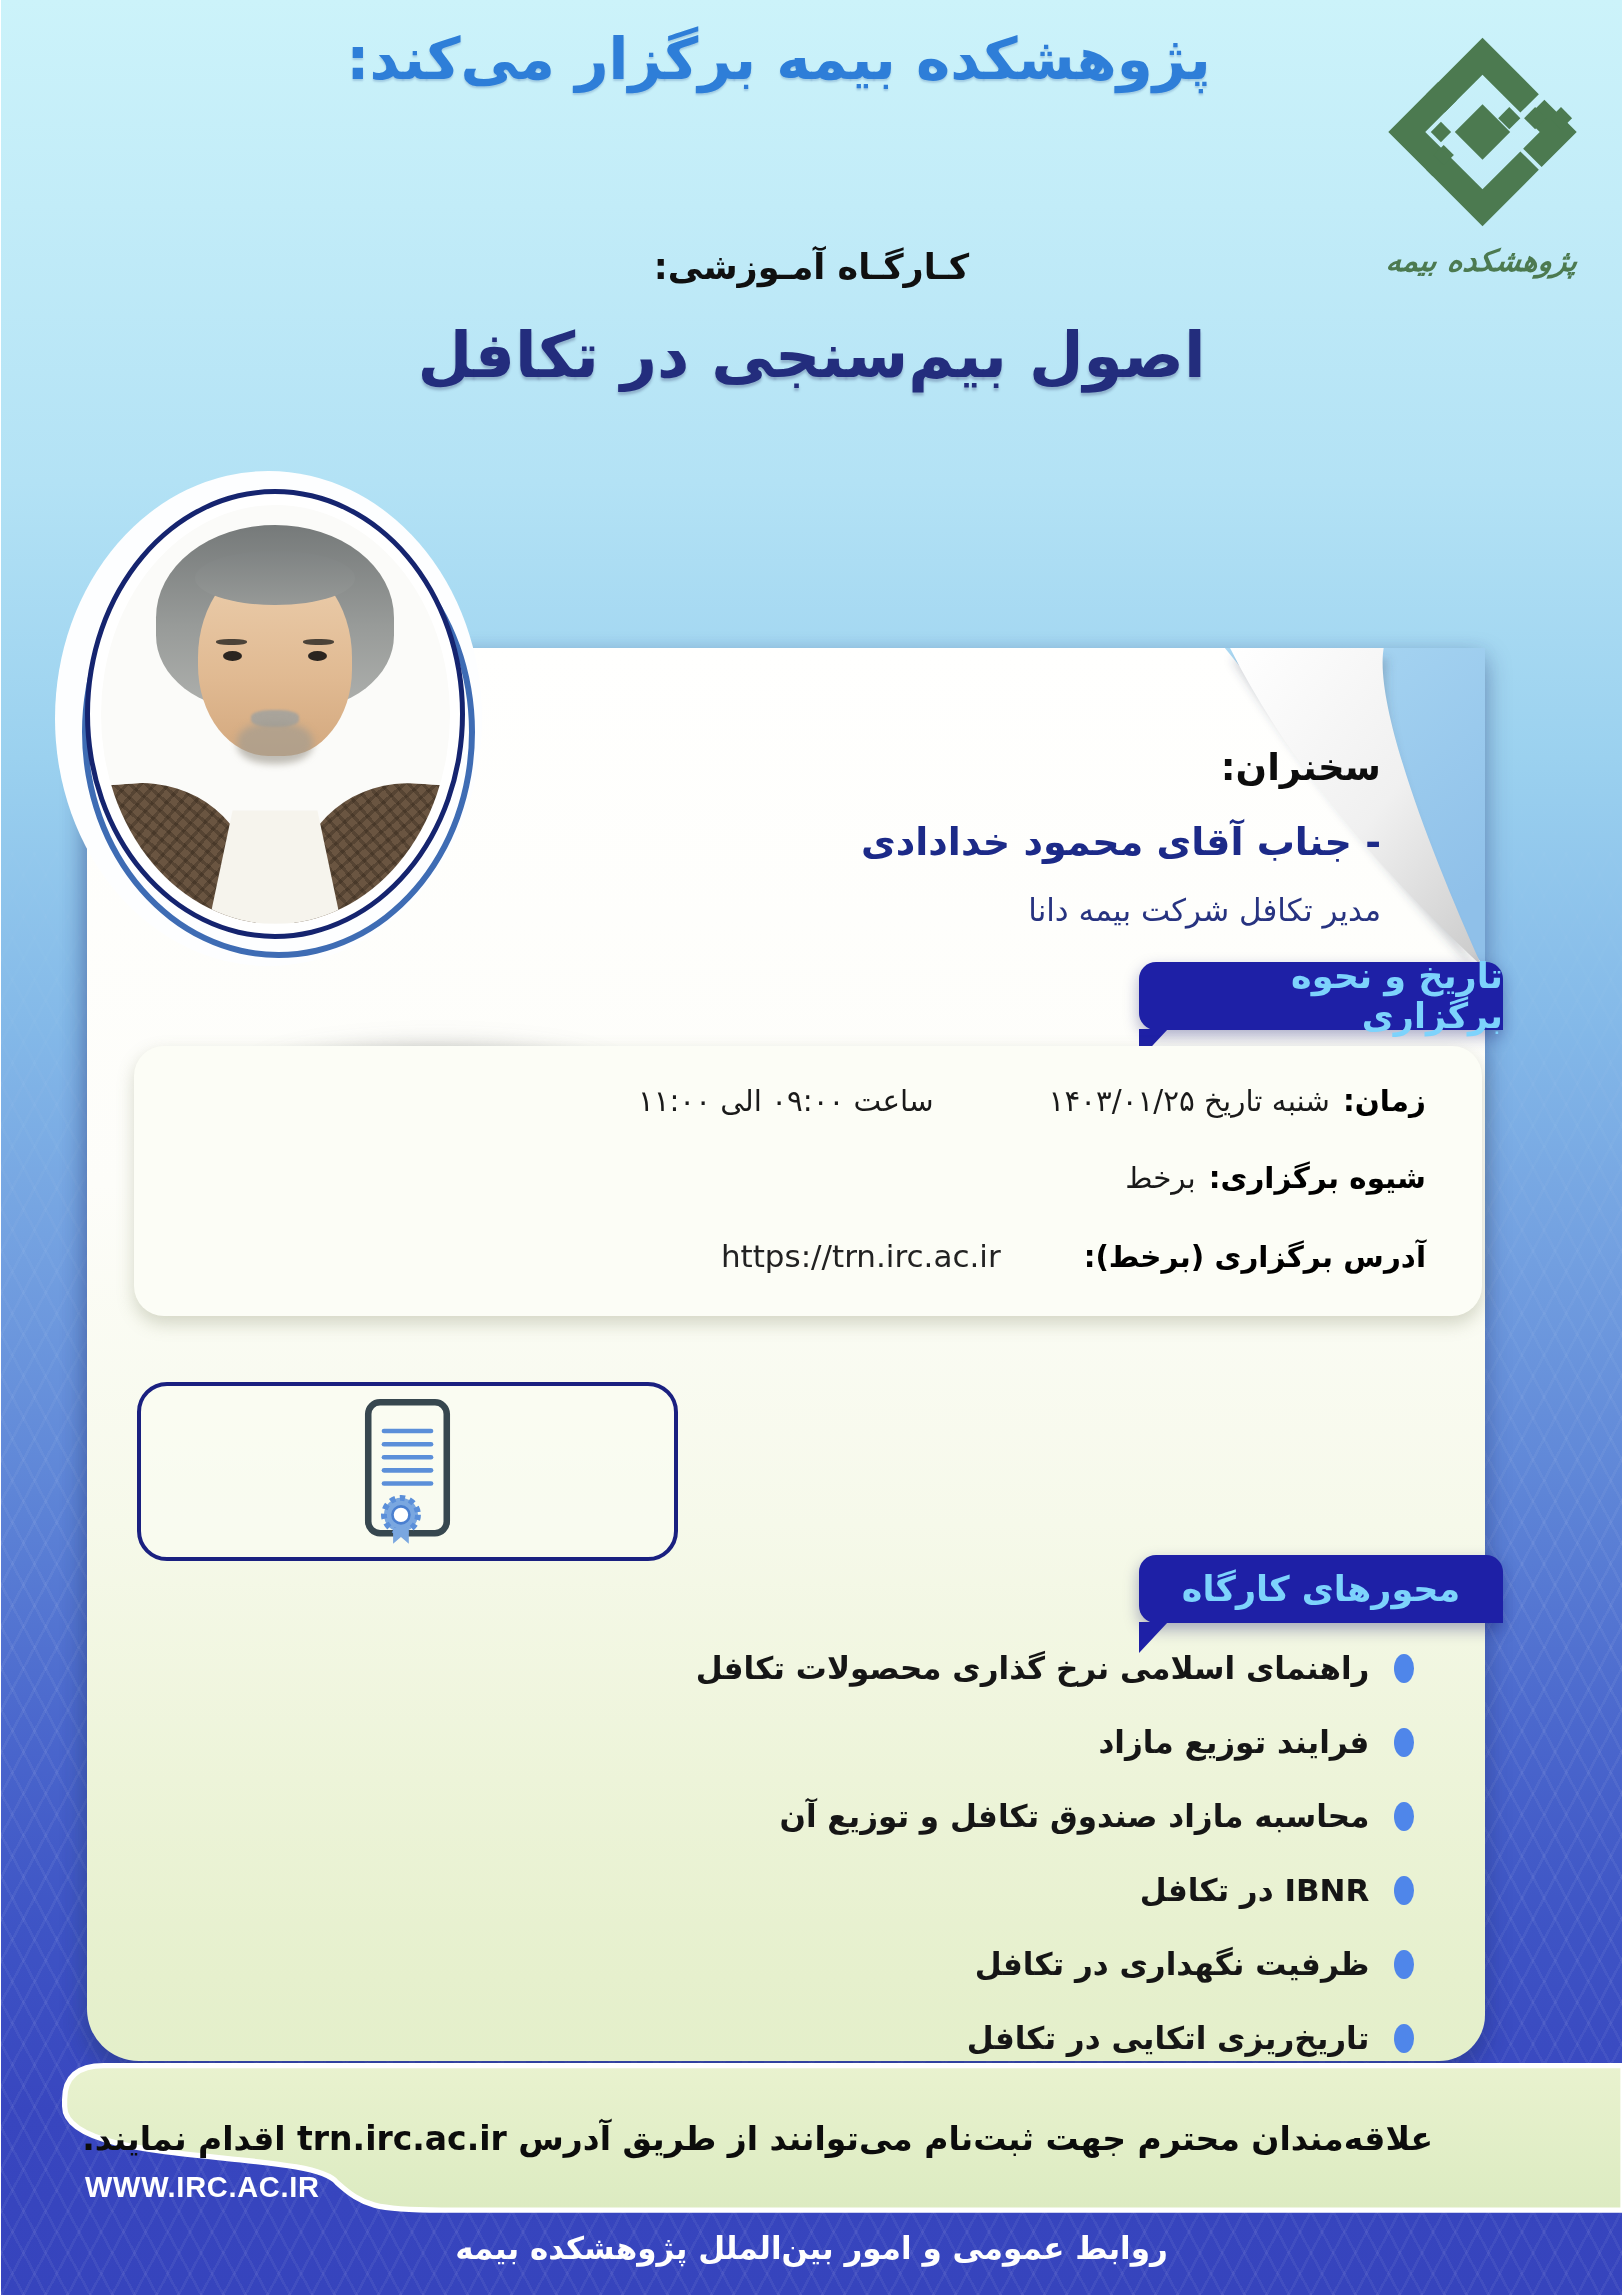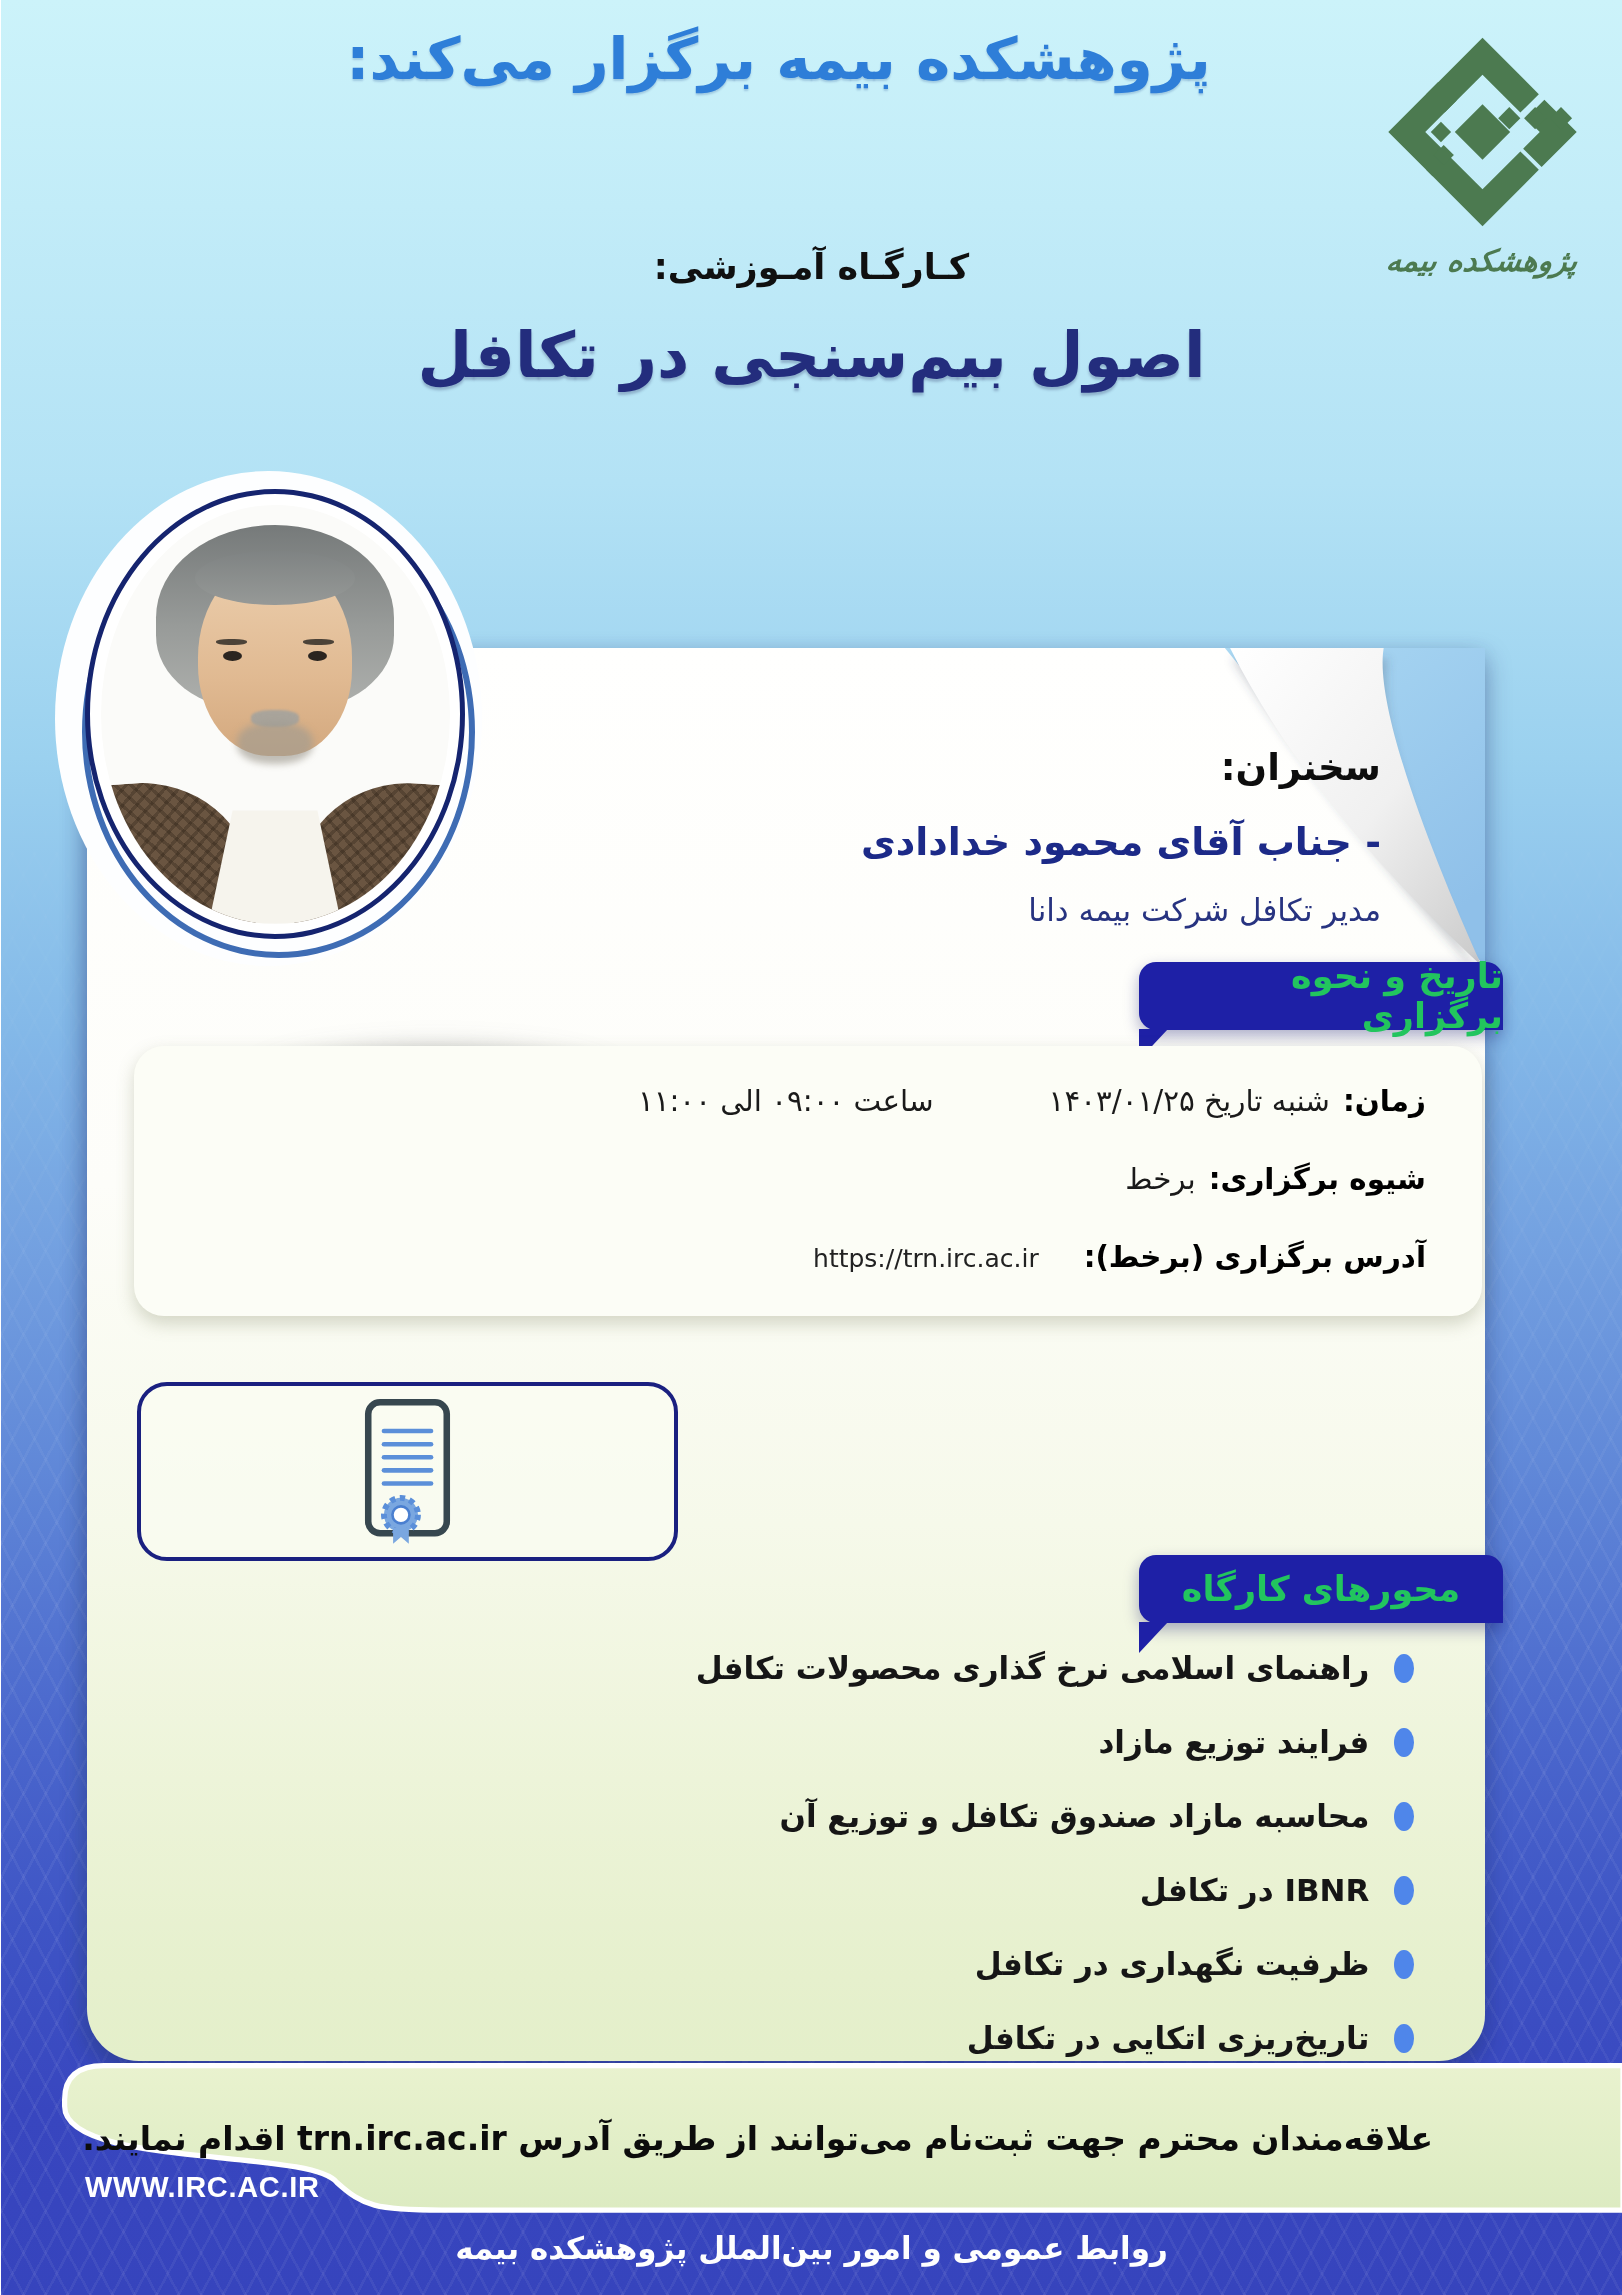--- a/index.html
+++ b/index.html
@@ -58,36 +58,36 @@
   .p-jacket.r{right:-3%;border-radius:70% 0 0 0;transform:rotate(4deg);}
   .photo-shadow{position:absolute;left:164px;top:1024px;width:543px;height:98px;border-radius:50%;
     background:radial-gradient(closest-side,rgba(60,60,66,.5),rgba(60,60,66,0) 72%);filter:blur(10.5px);}
   
   .speaker{position:absolute;right:242px;top:746px;text-align:right;}
   .speaker-heading{font-size:37px;font-weight:700;color:#0d0d0d;margin-bottom:31px;}
   .speaker-name{font-size:38px;font-weight:700;color:#1c2a88;margin-bottom:27.5px;}
   .speaker-role{font-size:31px;font-weight:500;color:#273380;padding-left:39px;}
   
   .badge{position:absolute;width:364px;height:68px;background:#1e20a6;border-radius:17px 17px 0 17px;
-    display:flex;align-items:center;justify-content:center;color:#22c55e;font-size:35px;font-weight:700;
+    display:flex;align-items:center;justify-content:center;color:#7dd3fc;font-size:35px;font-weight:700;
     box-shadow:0 6.5px 14.4px rgba(20,22,110,.35);}
   .badge::after{content:"";position:absolute;left:0;bottom:-30px;width:0;height:0;
     border-top:31px solid #1e20a6;border-right:29px solid transparent;}
   .badge-schedule{left:1139px;top:962px;}
   .badge-topics{left:1139px;top:1555px;}
   
   .schedule-card{position:absolute;left:134px;top:1046px;width:1348px;height:270px;border-radius:30px;
     background:#fcfdf6;box-shadow:0 7.9px 17px rgba(110,120,80,.28);
     display:flex;flex-direction:column;justify-content:space-between;box-sizing:border-box;
     padding:38px 56px 42px 56px;}
   .sched-row{display:flex;align-items:baseline;font-size:29.4px;color:#1a1a1a;}
   .sched-label{font-weight:700;color:#000;margin-left:13px;white-space:nowrap;}
   .sched-value{font-weight:500;white-space:nowrap;}
   .sched-hours{font-weight:500;margin-right:115px;white-space:nowrap;}
-  .sched-url{direction:ltr;unicode-bidi:embed;margin-right:32px;font-size:25px;color:#222;}
+  .sched-url{direction:ltr;unicode-bidi:embed;margin-right:70px;font-size:31px;color:#222;}
   
   .cert-box{position:absolute;left:137px;top:1382px;width:541px;height:179px;box-sizing:border-box;
     border:4.6px solid #1a2080;border-radius:30px;background:rgba(252,253,244,.55);
     display:flex;flex-direction:row;align-items:center;justify-content:center;gap:46px;padding:0 26px;}
   .cert-text{text-align:center;color:#e8231d;font-size:27.5px;font-weight:700;line-height:1.75;}
   .cert-icon{flex:0 0 auto;}
   
   .topics{position:absolute;right:209px;top:1631px;width:1204px;}
   .topic-item{display:flex;align-items:center;height:74px;gap:25px;}
   .topic-bullet{flex:0 0 auto;width:19.6px;height:29px;border-radius:50%;background:#4f86ea;}

